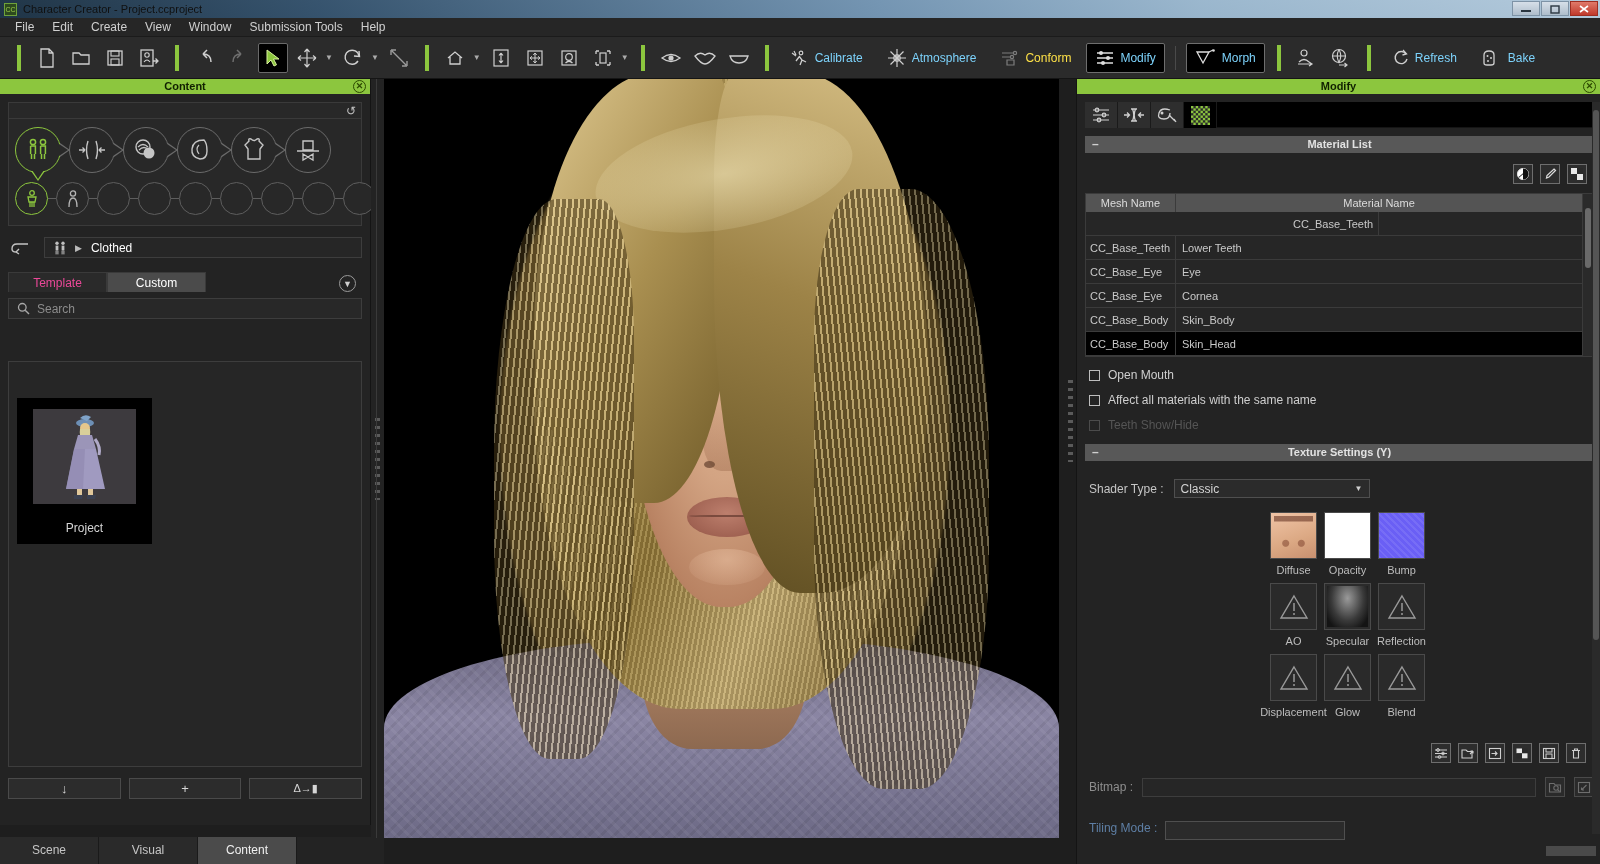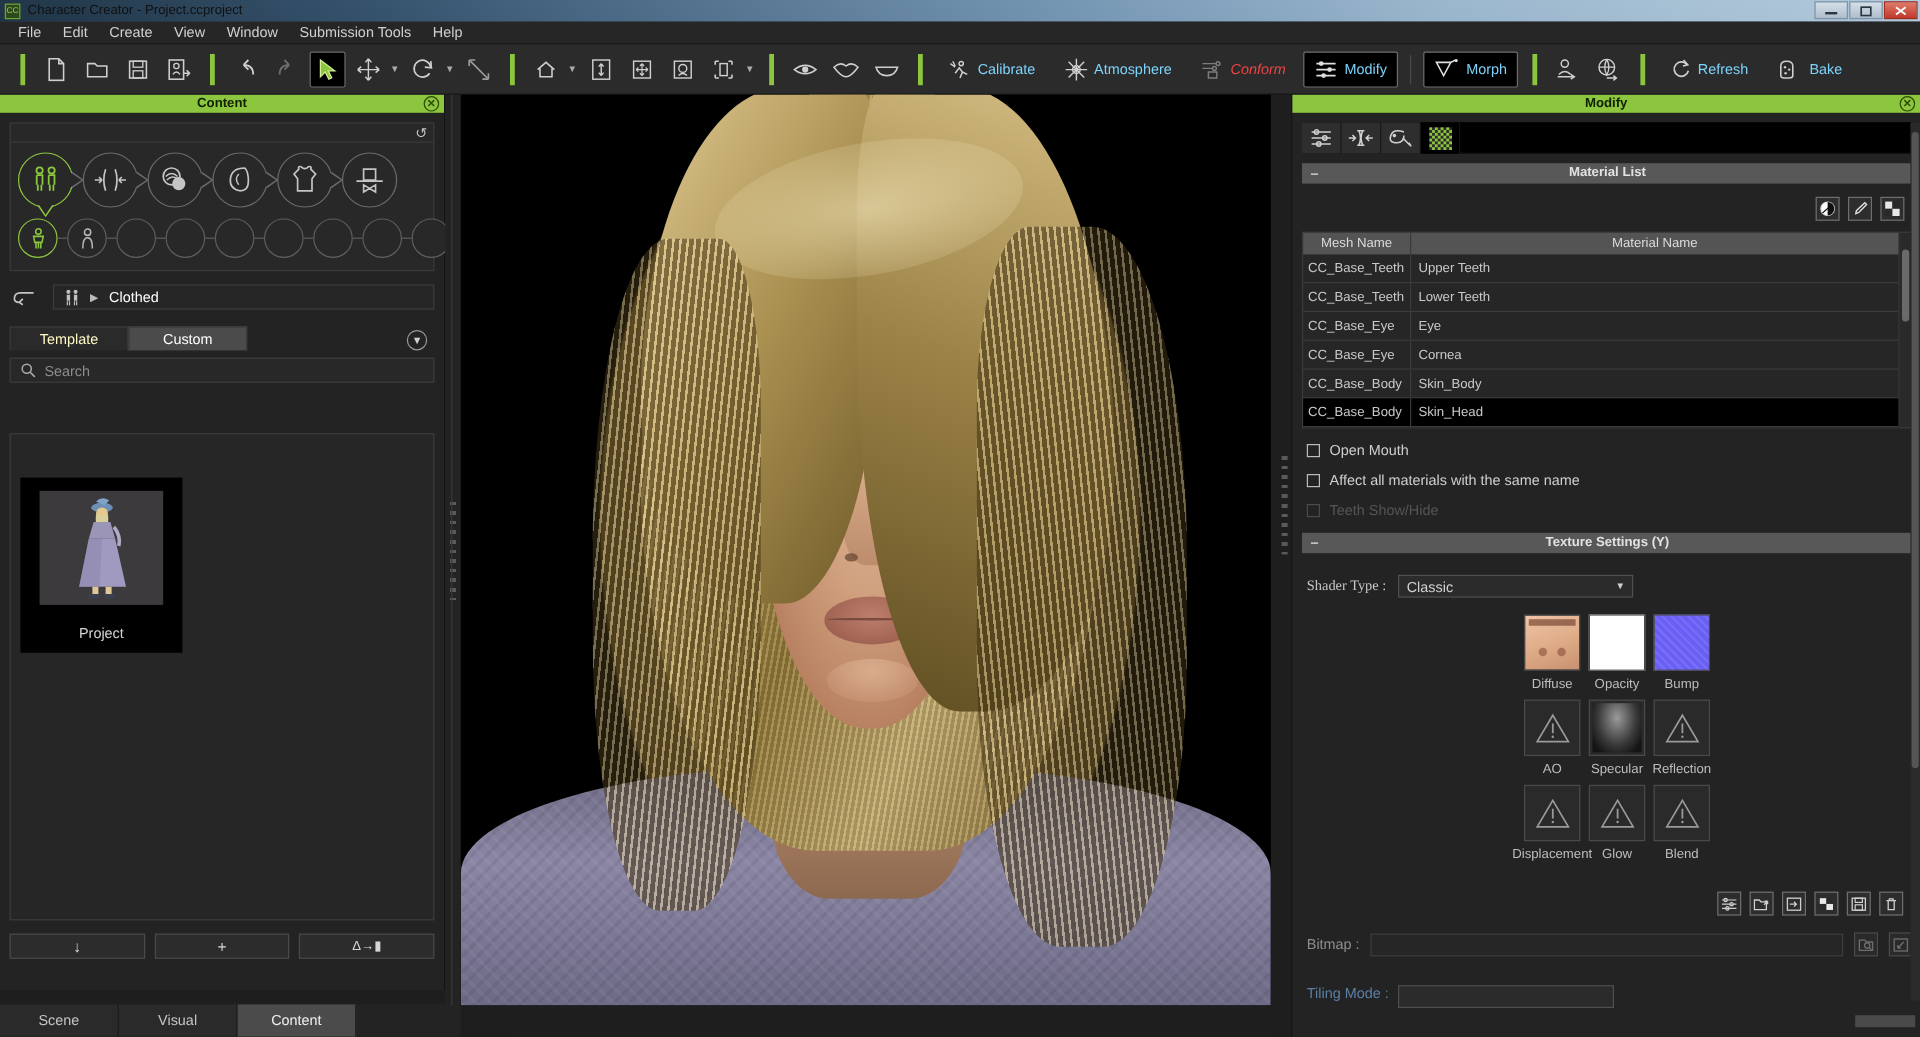--- a/index.html
+++ b/index.html
@@ -56,21 +56,21 @@
   }
   .tbtn.active{background:#000;border:1px solid #6a6a6a;}
   .tbtn svg{display:block;}
   .caret{font-size:8px;color:#aaa;margin-left:1px;margin-right:3px;align-self:center;}
   .tlabelbtn{
     height:30px; display:flex;align-items:center;gap:5px; padding:0 8px;
     margin:0 3px; border:1px solid transparent; border-radius:2px; flex:none; white-space:nowrap;
   }
   .tlabelbtn.on{background:#000;border:1px solid #6e6e6e;}
   .tlabelbtn .lb{font-size:12px;color:#7dd3fc;}
-  .tlabelbtn.dim .lb{color:#ef4444;font-style:italic;}
+  .tlabelbtn.dim .lb{color:#fde047;}
 
   
   .panel-title{
     height:15px; background:#8cc63e; color:#102000;
     font-size:11px; font-weight:bold; text-align:center; line-height:15px; position:relative;
   }
   .panel-title .xbtn{
     position:absolute; right:4px; top:1px; width:13px;height:13px;
     border-radius:50%; border:1px solid #2d4a00; color:#2d4a00;
     font-size:9px; line-height:11px; text-align:center;
@@ -128,21 +128,21 @@
   .nav-path{
     flex:1; height:21px; border:1px solid #3d3d3d; background:#262626;
     display:flex; align-items:center; gap:9px; padding-left:9px;
   }
   .nav-path .arrow{font-size:9px;color:#bbb;}
   .nav-path .ptxt{font-size:12px;color:#ffffff;}
 
   .tabs-row{ display:flex; align-items:flex-end; margin-top:14px; position:relative;}
   .ctab{
     width:99px;height:20px; line-height:20px; text-align:center; font-size:12px;
-    background:#2a2a2a; color:#fef9c3; border:1px solid #3a3a3a; border-bottom:none;
+    background:#2a2a2a; color:#ec4899; border:1px solid #3a3a3a; border-bottom:none;
   }
   .ctab.active{ background:#4b4b4b; color:#fff;}
   .tabs-row .chev{position:absolute; right:6px; bottom:0px; width:17px;height:17px;
       border-radius:50%;border:1px solid #9a9a9a; color:#cfcfcf; font-size:9px;
       display:flex;align-items:center;justify-content:center;}
 
   .search-wrap{ margin-top:6px; border:1px solid #3d3d3d; background:#282828;
       height:21px; display:flex; align-items:center; gap:7px; padding-left:8px;}
   .search-wrap .sph{font-size:12px;color:#8c8c8c;}
 
@@ -275,21 +275,21 @@
   .mt-scroll{width:11px;background:#2a2a2a;border:1px solid #3b3b3b;border-left:none;position:relative;}
   .mt-thumb{position:absolute;left:2px;top:14px;width:6px;height:60px;background:#6a6a6a;border-radius:3px;}
 
   .chk-row{display:flex;align-items:center;gap:8px;margin-top:11px;padding-left:4px;}
   .chk{width:11px;height:11px;border:1px solid #bdbdbd;background:#232323;flex:none;}
   .chk.dis{border-color:#4b4b4b;}
   .chk-lbl{font-size:12px;color:#cfcfcf;}
   .chk-lbl.dis{color:#555;}
 
   .shader-row{display:flex;align-items:center;gap:10px;margin-top:18px;padding-left:4px;}
-  .shader-lbl{font-size:12px;color:#c6c6c6;font-family:Liberation Serif, serif;}
+  .shader-lbl{font-size:12px;color:#c6c6c6;}
   .dropdown{width:196px;height:19px;border:1px solid #4f4f4f;background:#2b2b2b;
       display:flex;align-items:center;justify-content:space-between;padding:0 6px;}
   .dd-val{font-size:12px;color:#d2d2d2;}
   .dd-car{font-size:8px;color:#cfcfcf;}
 
   .tex-grid{display:grid;grid-template-columns:repeat(3,54px);gap:0 0;
       justify-content:center; margin-top:14px; margin-left:-4px;}
   .tex-cell{width:74px;display:flex;flex-direction:column;align-items:center;margin-bottom:7px;}
   .tex-thumb{width:47px;height:47px;border:1px solid #4a4a4a;display:flex;align-items:center;justify-content:center;background:#2a2a2a;}
   .tex-lbl{font-size:11px;color:#bdbdbd;margin-top:5px;}
@@ -904,21 +904,20 @@
       </div>
 
       <div class="mat-table-wrap">
         <div class="mat-table">
           <div class="mt-head">
             <div class="mt-h1">Mesh Name</div>
             <div class="mt-h2">Material Name</div>
           </div>
           <div class="mt-row">
             <div class="mt-c1">CC_Base_Teeth</div>
-            <div class="mt-c2">Upper Teeth</div>
           </div>
           <div class="mt-row">
             <div class="mt-c1">CC_Base_Teeth</div>
             <div class="mt-c2">Lower Teeth</div>
           </div>
           <div class="mt-row">
             <div class="mt-c1">CC_Base_Eye</div>
             <div class="mt-c2">Eye</div>
           </div>
           <div class="mt-row">

